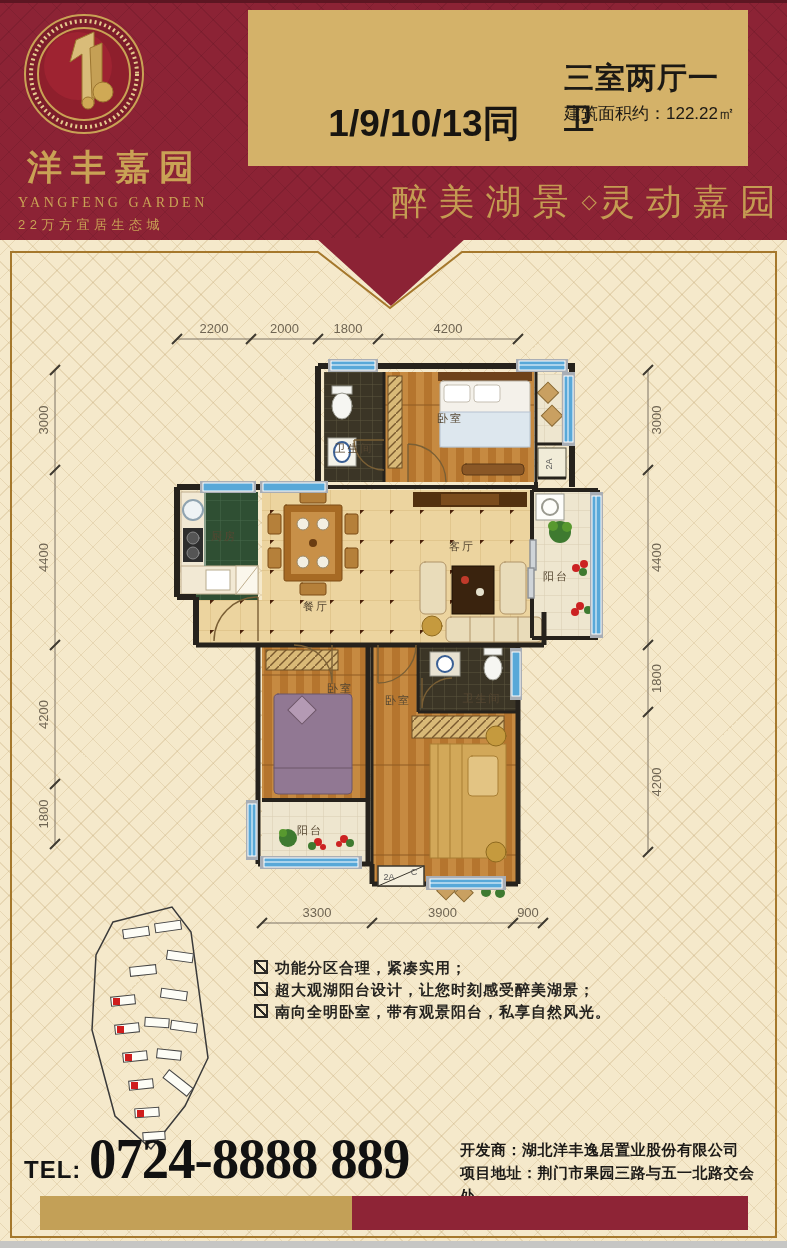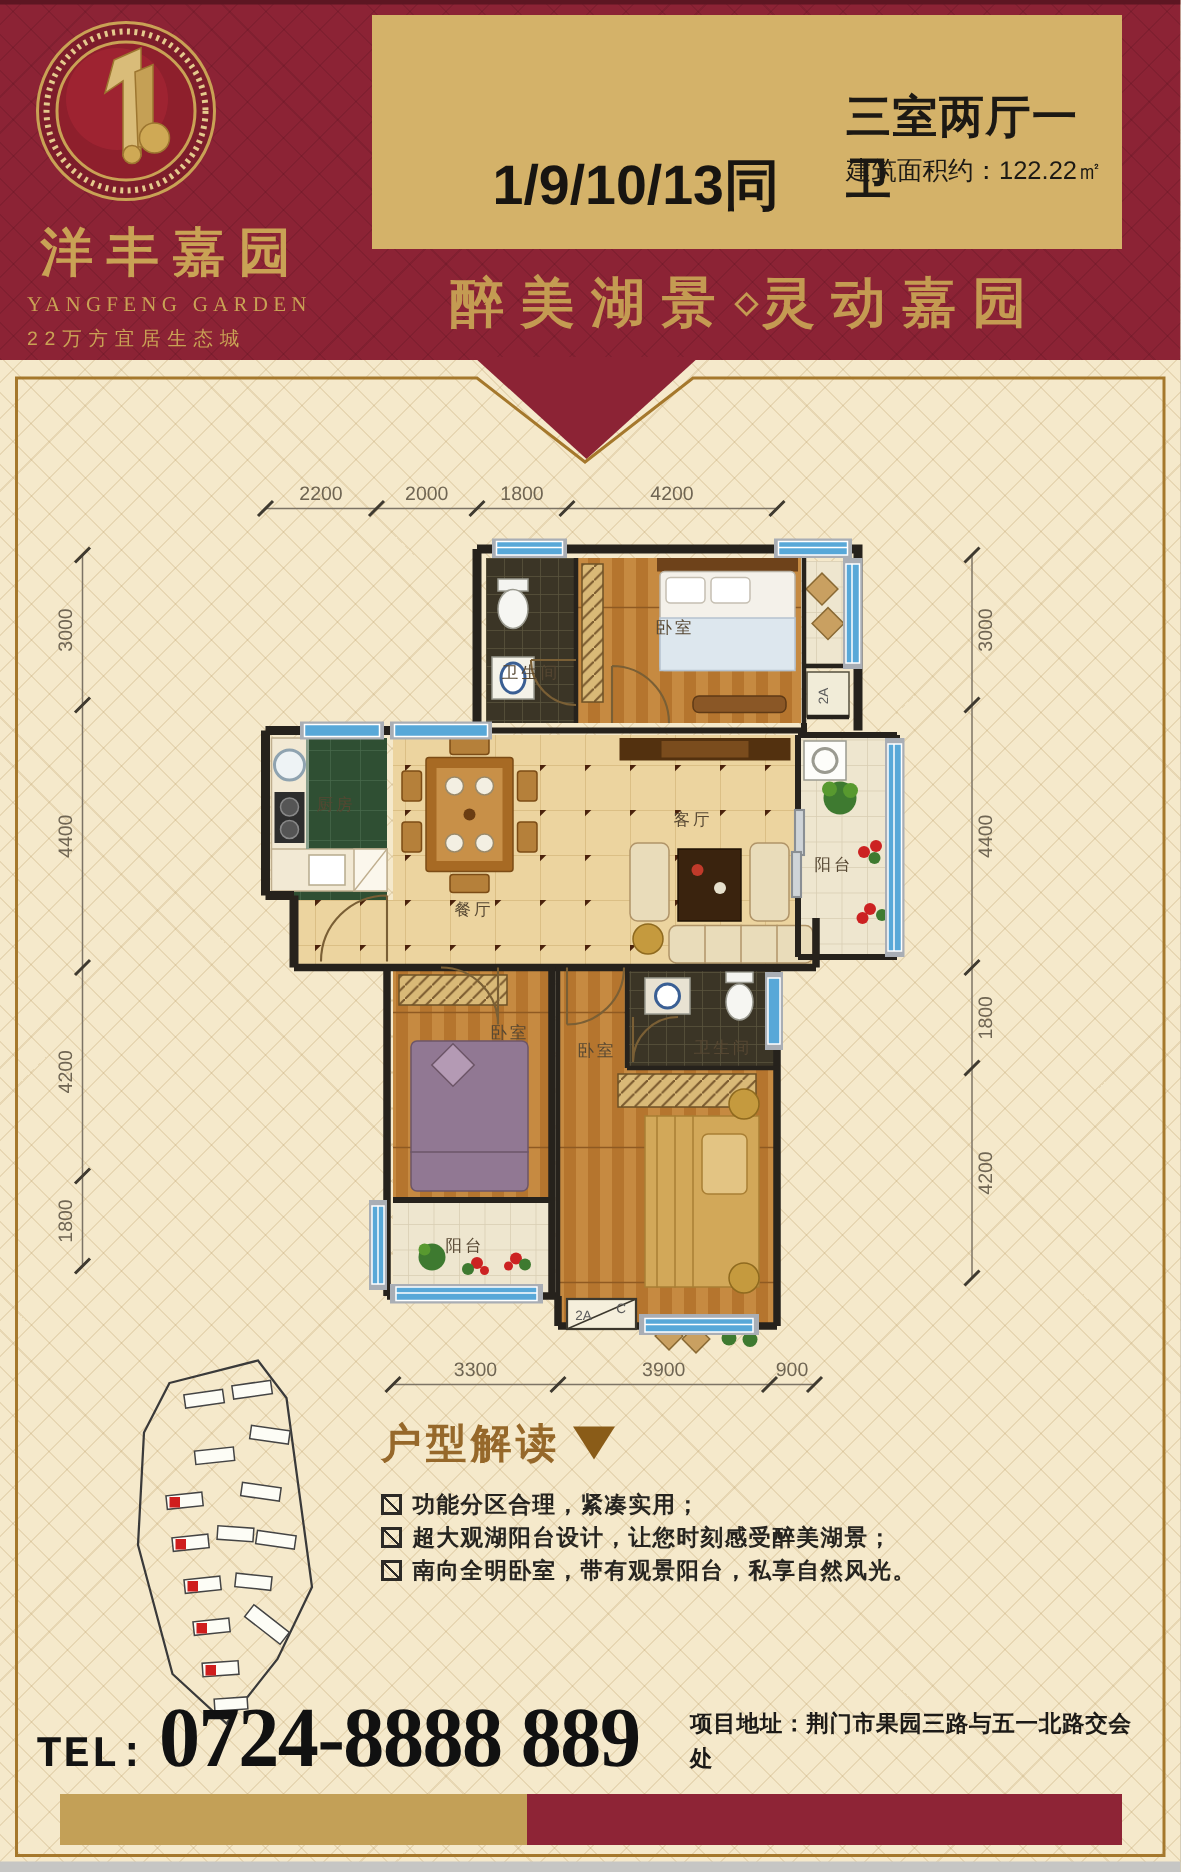--- a/index.html
+++ b/index.html
@@ -15,22 +15,22 @@
       repeating-linear-gradient(45deg, rgba(60,10,20,.14) 0 1px, transparent 1px 17px),
       repeating-linear-gradient(-45deg, rgba(60,10,20,.14) 0 1px, transparent 1px 17px);z-index:1;}
   .topline{position:absolute;left:0;top:0;width:787px;height:3px;background:#5d1622;z-index:3;}
   .gold-panel{position:absolute;left:248px;top:10px;width:500px;height:156px;background:#d4b269;z-index:2;}
   .unit-title{position:absolute;left:36px;top:22px;width:280px;text-align:center;
     font-size:54px;font-weight:900;color:#181511;letter-spacing:1px;line-height:60px;}
   .unit-floors{position:absolute;left:36px;top:92px;width:280px;text-align:center;
     font-size:37px;font-weight:900;color:#181511;line-height:44px;}
   .spec{position:absolute;left:316px;top:48px;width:184px;font-size:30px;font-weight:bold;color:#1c1914;letter-spacing:1px;}
   .area-line{position:absolute;left:316px;top:92px;width:190px;font-size:17px;font-weight:normal;color:#1c1914;}
-  .slogan{position:absolute;left:300px;top:178px;width:487px;text-align:left;z-index:2;
-    font-family:"Liberation Serif",serif;font-weight:bold;color:#c49b52;font-size:36px;letter-spacing:11px;white-space:nowrap;}
+  .slogan{position:absolute;left:300px;top:178px;width:487px;text-align:right;z-index:2;
+    font-family:"Liberation Serif",serif;font-weight:normal;color:#c49b52;font-size:36px;letter-spacing:11px;white-space:nowrap;}
   .slogan .dia{font-size:20px;letter-spacing:0;vertical-align:6px;color:#c49b52;padding:0 2px;}
   
   .logo{position:absolute;left:18px;top:12px;width:220px;text-align:left;z-index:2;}
   .logo-cn{margin-top:2px;font-size:35px;font-weight:900;color:#c9a255;letter-spacing:9px;text-indent:9px;font-family:"Liberation Serif",serif;}
   .logo-en{margin-top:4px;font-size:14px;color:#c9a255;letter-spacing:3.5px;font-family:"Liberation Serif",serif;}
   .logo-tag{margin-top:5px;font-size:13px;color:#c9a255;letter-spacing:4.5px;}
   
   .overlay{position:absolute;left:0;top:0;z-index:4;pointer-events:none;}
   
   .plan{position:absolute;left:25px;top:300px;z-index:2;}
@@ -44,21 +44,21 @@
     border-top:22px solid #8a5c18;margin-left:8px;}
   .bullets{margin:16px 0 0 0;padding:0;list-style:none;}
   .bullets li{display:flex;align-items:flex-start;margin-bottom:7px;
     font-size:15px;font-weight:bold;color:#262420;letter-spacing:1px;line-height:15px;}
   .bullets .sq{flex:0 0 auto;width:10px;height:10px;border:2px solid #2c2a26;margin:0 7px 0 0;
     background:linear-gradient(45deg, transparent 44%, #2c2a26 44%, #2c2a26 56%, transparent 56%);}
   
   .siteplan{position:absolute;left:75px;top:900px;z-index:2;}
   
   .telrow{position:absolute;left:24px;top:1126px;width:745px;height:66px;display:flex;align-items:baseline;z-index:2;}
-  .tel-label{font-family:Liberation Mono, monospace;font-size:29px;font-weight:bold;color:#131313;letter-spacing:1px;}
+  .tel-label{font-family:Liberation Sans, sans-serif;font-size:24px;font-weight:bold;color:#131313;letter-spacing:1px;}
   .tel-number{font-family:"Liberation Serif",serif;font-size:57px;font-weight:bold;color:#111;margin-left:8px;letter-spacing:-1px;transform:scaleX(.96);transform-origin:left;}
   .devblock{position:absolute;left:460px;top:1138px;width:300px;z-index:2;
     font-size:15px;font-weight:bold;color:#1c1a17;line-height:23px;letter-spacing:.5px;}
   .footer-bar{position:absolute;left:40px;top:1196px;width:708px;height:34px;z-index:2;
     background:linear-gradient(to right,#c3a057 0 44%,#8e2436 44%);}
   .bottom-strip{position:absolute;left:0;top:1241px;width:787px;height:7px;background:#c6c6c4;z-index:5;}
 </style>
 </head>
 <body>
 
@@ -352,24 +352,20 @@
           <path d="M643,375 L653,365 M643,475 L653,465 M643,650 L653,640 M643,717 L653,707 M643,857 L653,847 " stroke="#3f3a30" stroke-width="2" fill="none"></path>
           <text x="661" y="420" class="dimlabel" transform="rotate(-90 661 420)">3000</text>
           <text x="661" y="557.5" class="dimlabel" transform="rotate(-90 661 557.5)">4400</text>
           <text x="661" y="678.5" class="dimlabel" transform="rotate(-90 661 678.5)">1800</text>
           <text x="661" y="782" class="dimlabel" transform="rotate(-90 661 782)">4200</text>
         </g>
       </g>
   </svg>
 
   <div class="analysis">
-    <div class="analysis-head">
-      <span>户型解读</span>
-      <span class="tri"></span>
-    </div>
     <ul class="bullets">
         <li>
           <span class="sq"></span>
           <span>功能分区合理，紧凑实用；</span>
         </li>
         <li>
           <span class="sq"></span>
           <span>超大观湖阳台设计，让您时刻感受醉美湖景；</span>
         </li>
         <li>
@@ -405,18 +401,19 @@
       <rect x="56" y="182" width="7" height="7"></rect>
       <rect x="62" y="210" width="7" height="7"></rect>
     </g>
   </svg>
 
   <div class="telrow">
     <span class="tel-label">TEL:</span>
     <span class="tel-number">0724-8888 889</span>
   </div>
   <div class="devblock">
+    <div>开发商：湖北洋丰逸居置业股份有限公司</div>
     <div>项目地址：荆门市果园三路与五一北路交会处</div>
   </div>
 
   <div class="footer-bar"></div>
   <div class="bottom-strip"></div>
 </div>
 
 </body></html>

